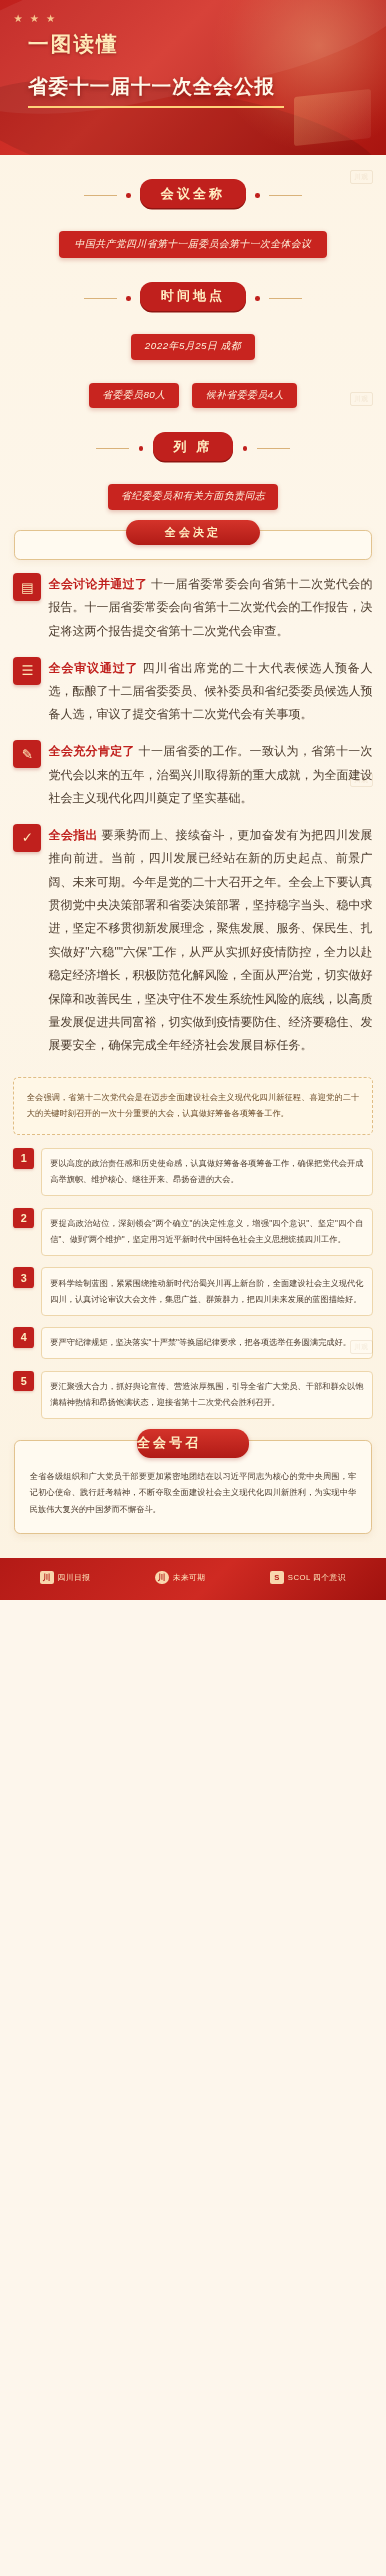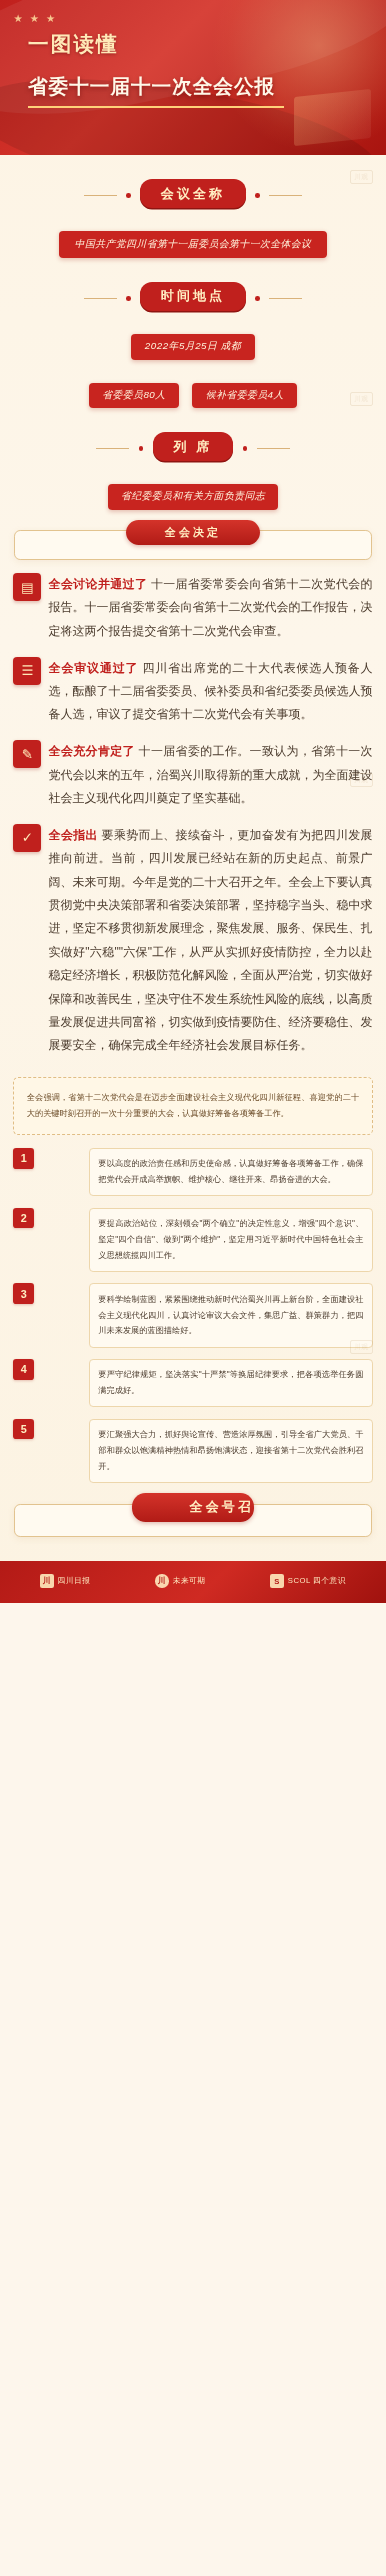--- a/index.html
+++ b/index.html
@@ -246,38 +246,37 @@
   .numitem .txt {
     flex: 1;
     background: #fffaf0;
     border: 0.5px solid #edd6ab;
     border-radius: 4.1px;
     padding: 7.2px 8.2px;
     font-size: 8.2px;
     line-height: 1.95;
     color: #4a3a2c;
     text-align: justify;
-    margin-left: 48px;
   }
 
   
   .call-wrap {
     margin: 20.6px 14.4px 0;
     border: 1px solid #e2c38f;
     border-radius: 6.2px;
     background: #fffaf0;
     padding: 0 0 14.4px;
     box-shadow: 0 2.1px 7.2px rgba(190,150,90,0.12);
   }
   .call-title {
-    width: 122px;
+    width: 112px;
     margin: -11.3px auto 0;
     background: linear-gradient(180deg, #d4332a, #b11b16);
     color: #ffeec2;
-    text-align: right;
+    text-align: left;
     font-size: 13px;
     font-weight: bold;
     letter-spacing: 3.1px;
     padding: 5.2px 0;
     border-radius: 13.4px;
     box-shadow: 0 1.5px 4.1px rgba(150,25,20,0.3);
   }
   .call-body {
     margin: 11.3px 14.4px 0;
     font-size: 8.2px;
@@ -438,20 +437,21 @@
       <div class="txt">要严守纪律规矩，坚决落实"十严禁"等换届纪律要求，把各项选举任务圆满完成好。</div>
     </div>
     <div class="numitem">
       <div class="num">5</div>
       <div class="txt">要汇聚强大合力，抓好舆论宣传、营造浓厚氛围，引导全省广大党员、干部和群众以饱满精神热情和昂扬饱满状态，迎接省第十二次党代会胜利召开。</div>
     </div>
   </div>
 
   <div class="call-wrap">
     <div class="call-title">全会号召</div>
+    <div class="call-body">全省各级组织和广大党员干部要更加紧密地团结在以习近平同志为核心的党中央周围，牢记初心使命、践行赶考精神，不断夺取全面建设社会主义现代化四川新胜利，为实现中华民族伟大复兴的中国梦而不懈奋斗。</div>
   </div>
 
   <div class="footer">
     <div class="brand">
       <span class="mark">川</span>
       <span>四川日报</span>
     </div>
     <div class="brand">
       <span class="mark circle">川</span>
       <span>未来可期</span>

